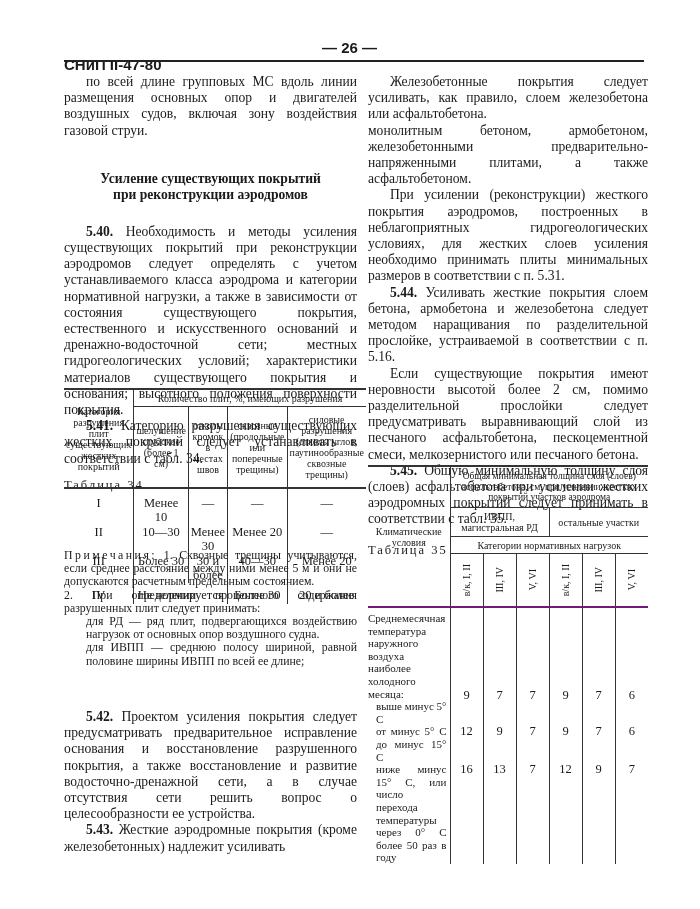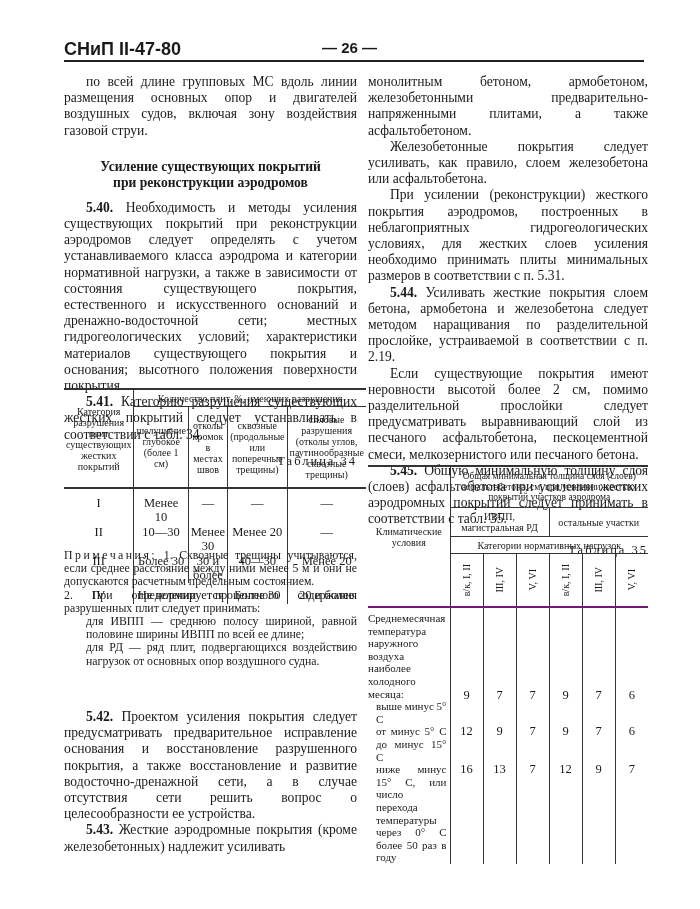--- a/index.html
+++ b/index.html
@@ -1,29 +1,29 @@
 <!DOCTYPE html>
 <html><head>
 <meta charset="utf-8">
 <style>
   html, body { margin:0; padding:0; background:#ffffff; }
   body { width:700px; height:909px; position:relative; overflow:hidden;
          font-family:"Liberation Serif", "DejaVu Serif", serif; color:#1a1a1a; }
-  .hdr-left { position:absolute; left:64px; top:39px; font-family:"Liberation Sans", sans-serif; font-weight:bold; font-size:18px; letter-spacing:0px; }
+  .hdr-left { position:absolute; left:64px; top:56px; font-family:"Liberation Sans", sans-serif; font-weight:bold; font-size:15px; letter-spacing:0px; }
   .hdr-page { position:absolute; left:322px; top:39px; font-family:"Liberation Sans", sans-serif; font-weight:bold; font-size:15px; }
   .hdr-rule { position:absolute; left:64px; top:60px; width:580px; height:0; border-top:2px solid #222; }
 
   .col { position:absolute; font-size:13.6px; line-height:16.2px; text-align:justify; }
   .colL { left:64px; width:293px; }
   .colR { left:368px; width:280px; }
   .p { margin:0; text-indent:22px; }
   .p.noind { text-indent:0; }
   .num { font-weight:bold; }
-  .heading { font-weight:bold; text-align:center; font-size:13.6px; line-height:16px; margin:0; text-indent:0; }
-  .tcap { text-align:right; letter-spacing:2px; font-size:12.5px; margin:0; }
+  .heading { font-weight:bold; text-align:center; font-size:13.6px; line-height:16px; margin:12px; text-indent:0; }
+  .tcap { letter-spacing:2px; font-size:12.5px; margin:0; }
 
   table { border-collapse:collapse; font-size:10px; line-height:11px; }
   .t34 { position:absolute; left:64px; top:388px; width:293px; border-top:2px solid #333; }
   .t34 td { padding:1px 2px; text-align:center; vertical-align:middle; }
   .t34 .bl { border-left:1.5px solid #333; }
   .t34 .bb { border-bottom:1.5px solid #333; }
   .t34 .hbb { border-bottom:2px solid #333; }
   .t34 .data td { font-size:12.5px; line-height:13.5px; vertical-align:top; }
   .rl { text-align:center; }
 
@@ -108,34 +108,34 @@
     <td class="bl" colspan="2" style="padding-top:6px;">Не нормируется</td>
     <td class="bl" style="padding-top:6px;">Более 30</td>
     <td class="bl" style="padding-top:6px;">20 и более</td>
   </tr>
 </tbody>
   </table>
 
 <div class="notes">
   <p><span class="spaced">Примечания:</span><span> 1. Сквозные трещины учитываются, если среднее расстояние между ними менее 5 м и они не допускаются расчетным предельным состоянием.</span></p>
   <p>2. При определении процентного содержания разрушенных плит следует принимать:</p>
+  <p class="ind">для РД — ряд плит, подвергающихся воздействию нагрузок от основных опор воздушного судна.</p>
   <p class="ind">для ИВПП — среднюю полосу шириной, равной половине ширины ИВПП по всей ее длине;</p>
-  <p class="ind">для РД — ряд плит, подвергающихся воздействию нагрузок от основных опор воздушного судна.</p>
 </div>
 
 <div class="col colL" style="top:676px;margin-top:33px;">
   <p class="p"><span class="num">5.42.</span><span> Проектом усиления покрытия следует предусматривать предварительное исправление основания и восстановление разрушенного покрытия, а также восстановление и развитие водосточно-дренажной сети, а в случае отсутствия сети решить вопрос о целесообразности ее устройства.</span></p>
   <p class="p"><span class="num">5.43.</span><span> Жесткие аэродромные покрытия (кроме железобетонных) надлежит усиливать</span></p>
 </div>
 
 <div class="col colR" style="top:74px;">
+  <p class="p">Железобетонные покрытия следует усиливать, как правило, слоем железобетона или асфальтобетона.</p>
   <p class="p noind">монолитным бетоном, армобетоном, железобетонными предварительно-напряженными плитами, а также асфальтобетоном.</p>
-  <p class="p">Железобетонные покрытия следует усиливать, как правило, слоем железобетона или асфальтобетона.</p>
   <p class="p">При усилении (реконструкции) жесткого покрытия аэродромов, построенных в неблагоприятных гидрогеологических условиях, для жестких слоев усиления необходимо принимать плиты минимальных размеров в соответствии с п. 5.31.</p>
-  <p class="p"><span class="num">5.44.</span><span> Усиливать жесткие покрытия слоем бетона, армобетона и железобетона следует методом наращивания по разделительной прослойке, устраиваемой в соответствии с п. 2.19.</span></p>
+  <p class="p"><span class="num">5.44.</span><span> Усиливать жесткие покрытия слоем бетона, армобетона и железобетона следует методом наращивания по разделительной прослойке, устраиваемой в соответствии с п. 5.16.</span></p>
   <p class="p">Если существующие покрытия имеют неровности высотой более 2 см, помимо разделительной прослойки следует предусматривать выравнивающий слой из песчаного асфальтобетона, пескоцементной смеси, мелкозернистого или песчаного бетона.</p>
   <p class="p"><span class="num">5.45.</span><span> Общую минимальную толщину слоя (слоев) асфальтобетона при усилении жестких аэродромных покрытий следует принимать в соответствии с табл. 35.</span></p>
   <div style="height:14px;"></div>
   <p class="tcap">Таблица 35</p>
 </div>
 
 <table class="t35">
   <colgroup>
     <col style="width:82px">
       <col style="width:33px">

